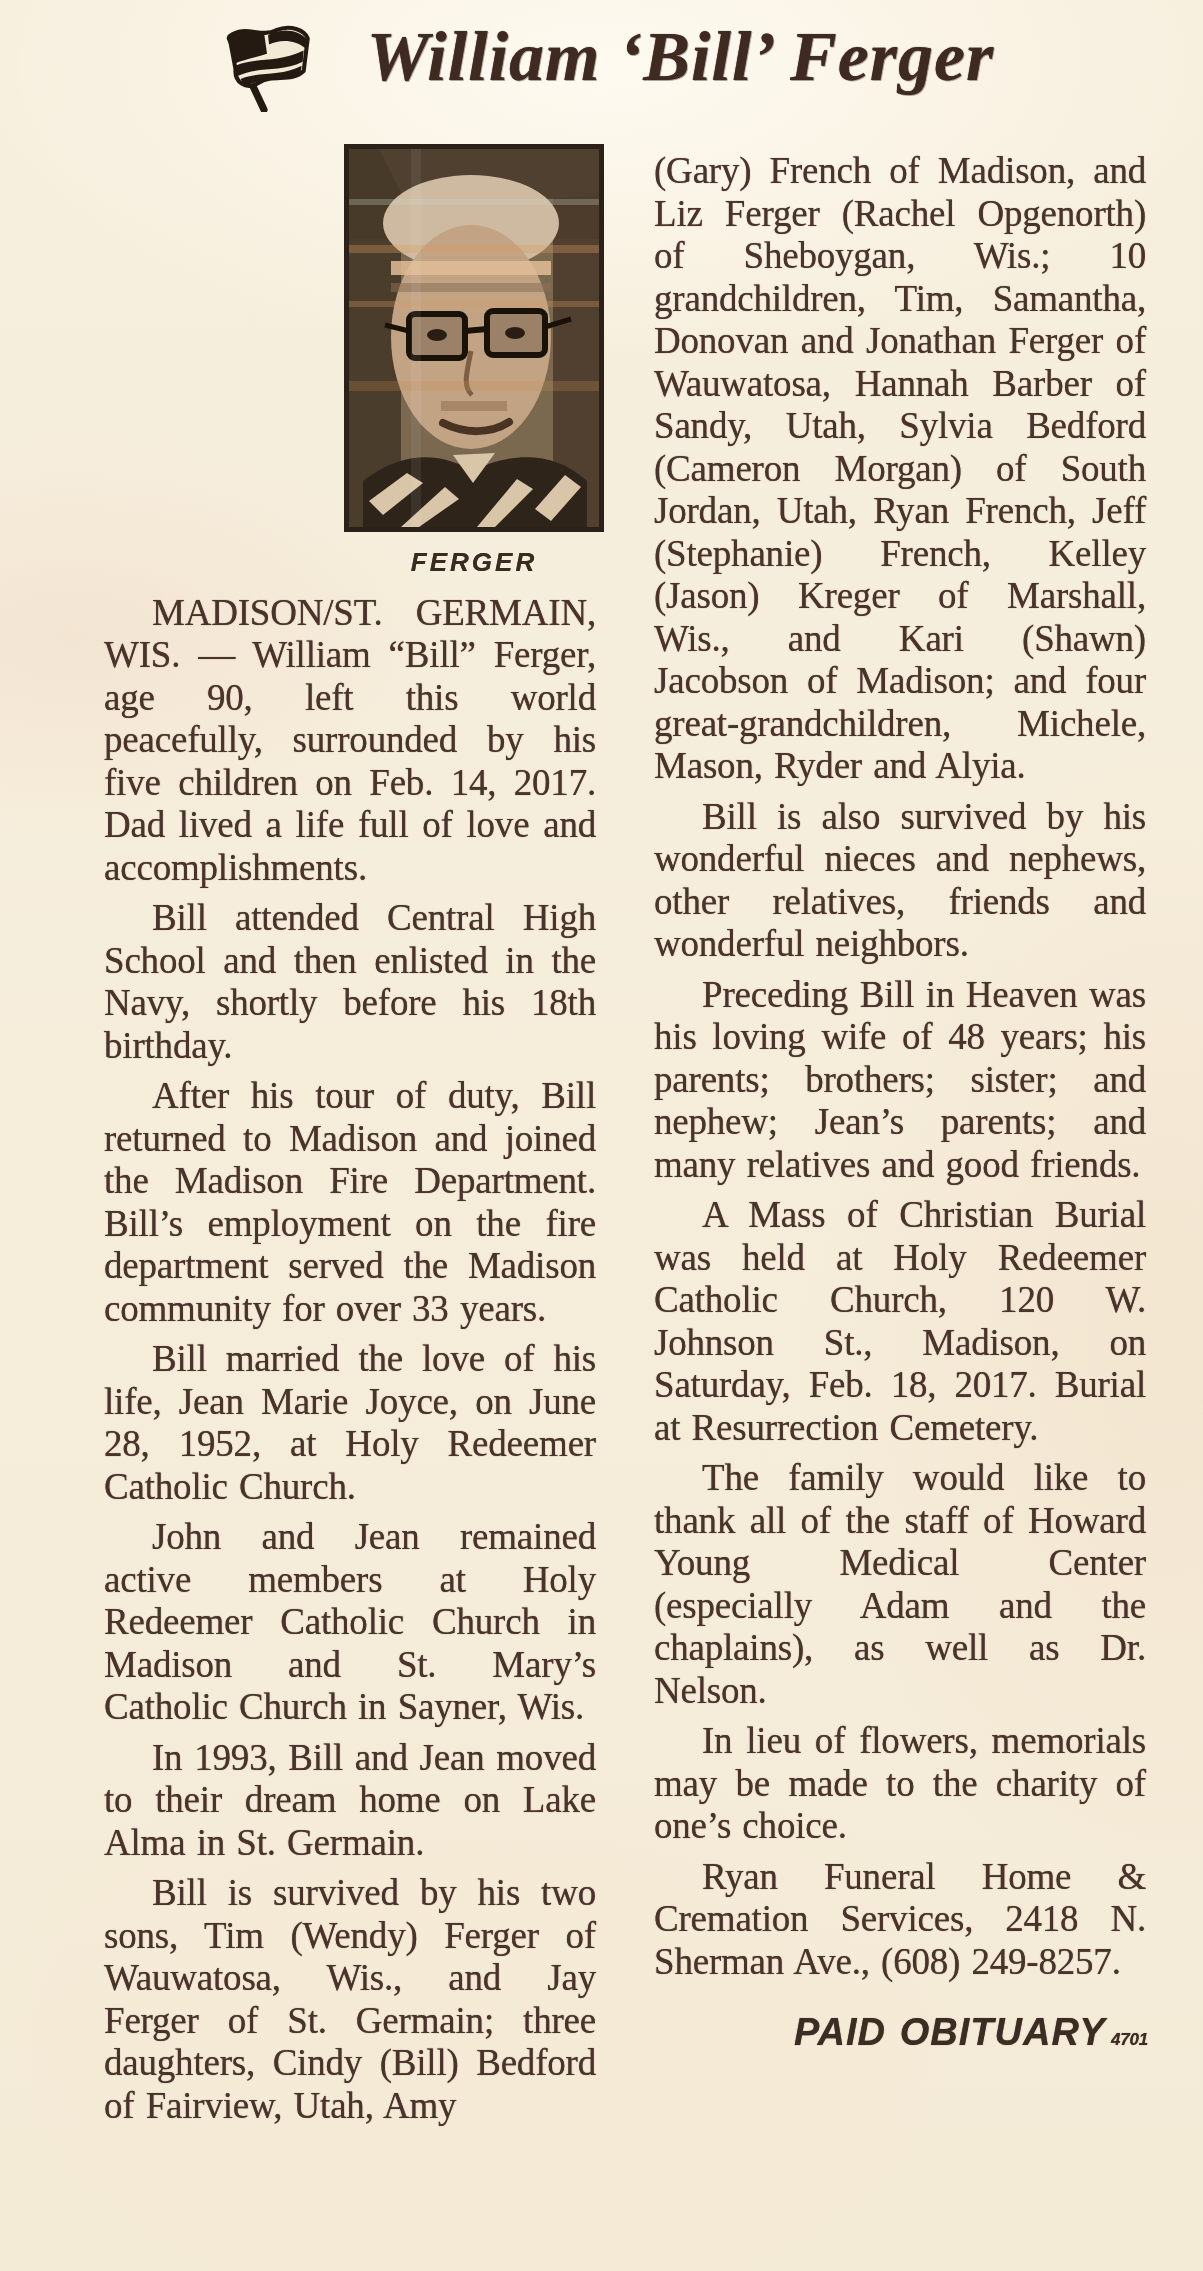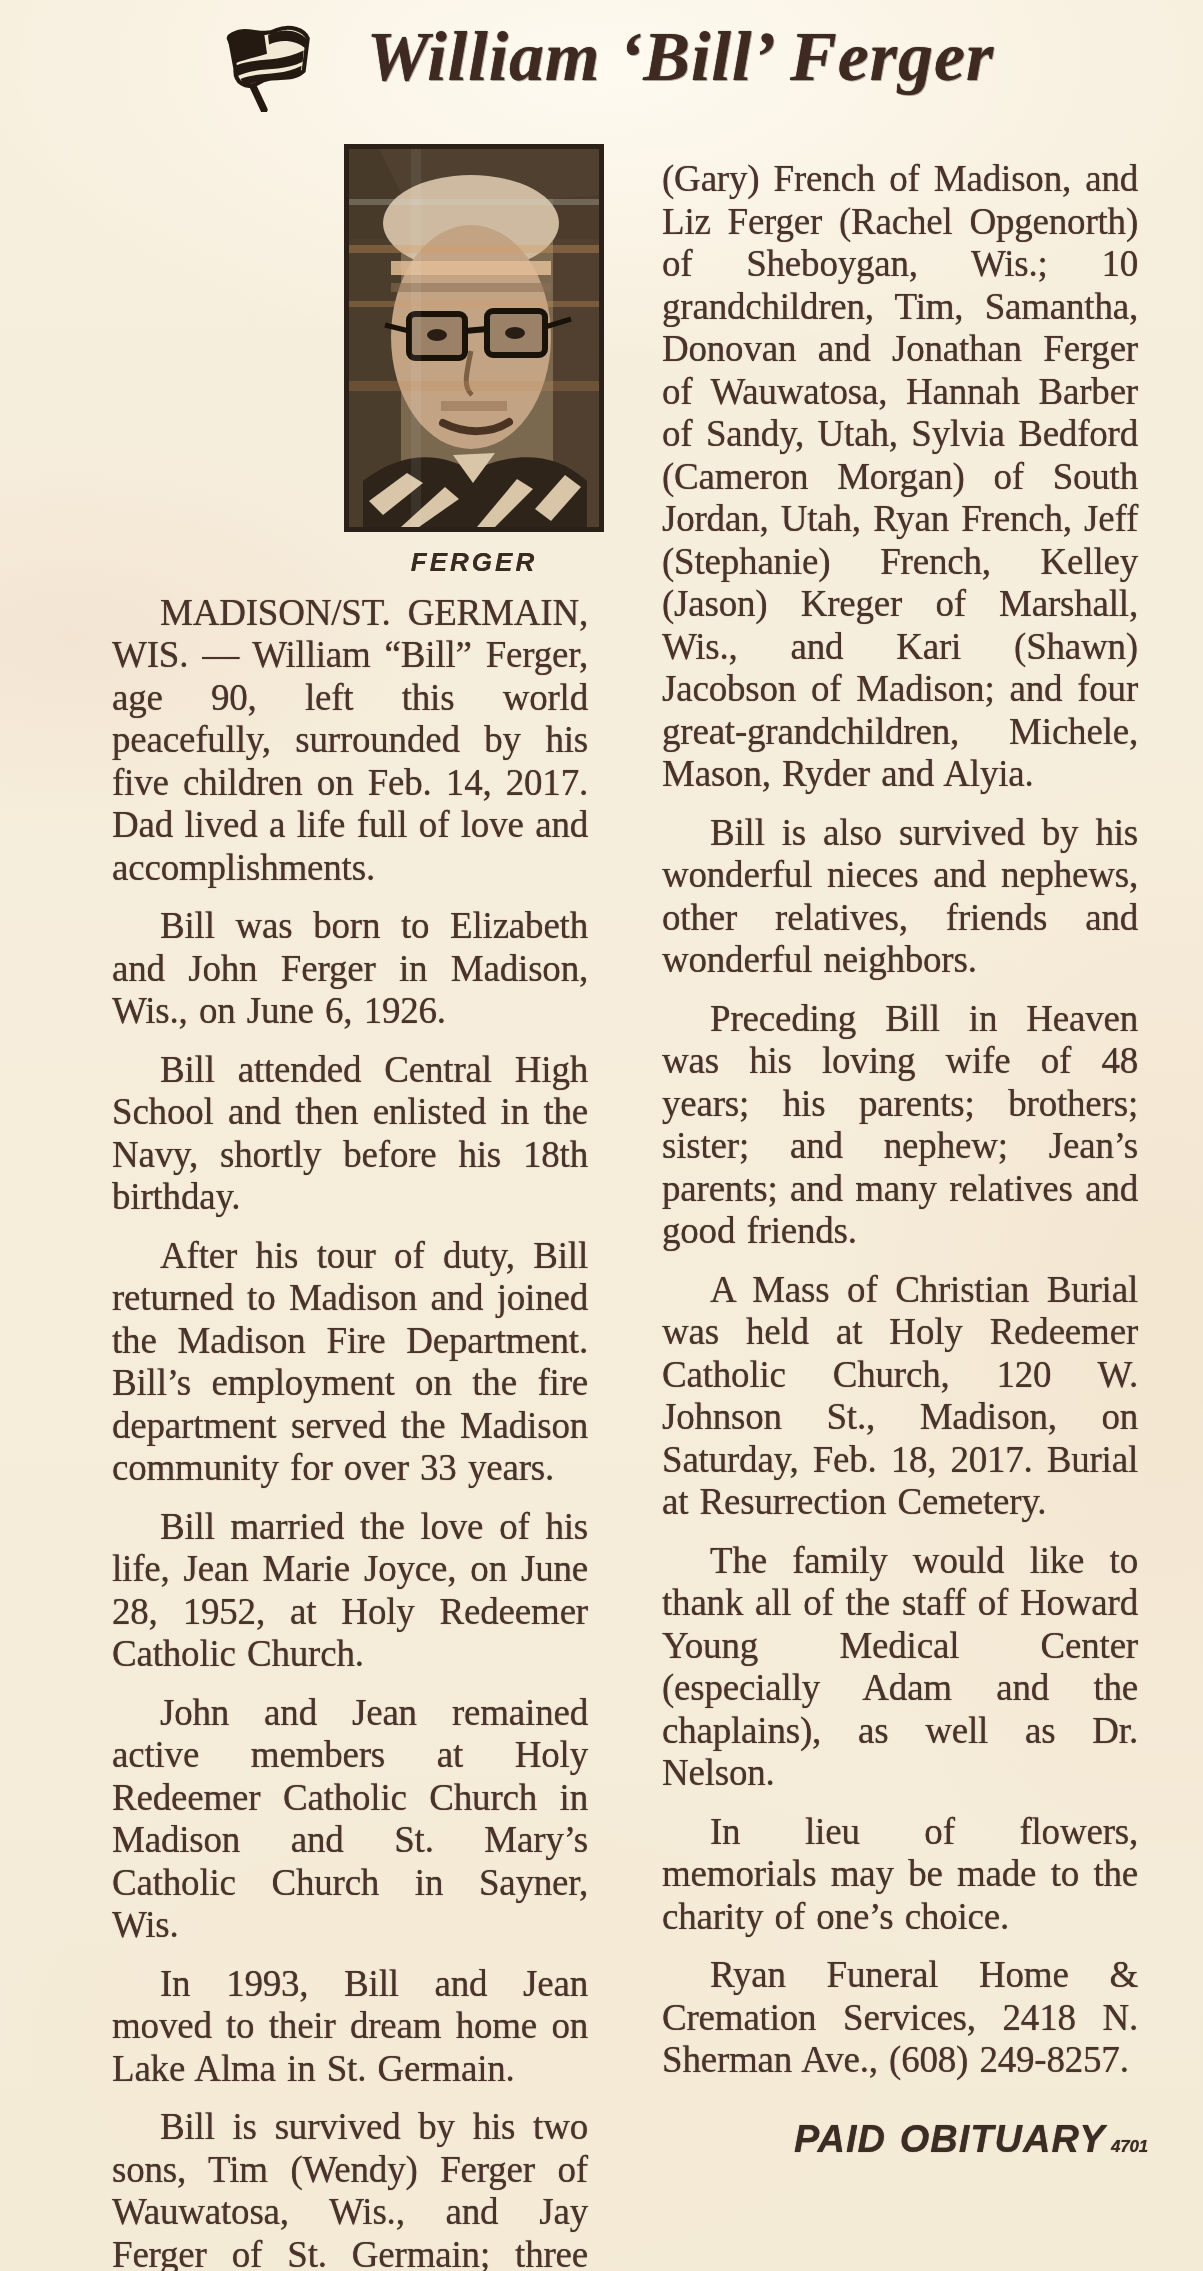--- a/index.html
+++ b/index.html
@@ -48,21 +48,21 @@
     text-align: justify;
     font-size: 37px;
     line-height: 42.5px;
     word-spacing: 0.06em;
     letter-spacing: -0.2px;
     hyphens: auto;
     -webkit-hyphens: auto;
     color: #49332b;
     text-shadow: 0 0 0.9px rgba(73,51,43,.85);
   }
-  .para { margin: 16px; text-indent: 48px; }
+  .para { margin: 8px; text-indent: 48px; }
   .para.no-indent { text-indent: 0; }
   .photo-box {
     float: right;
     width: 260px;
     margin: 2px 0 8px 16px;
     text-align: center;
   }
   .photo {
     width: 250px;
     height: 378px;
@@ -161,21 +161,20 @@
             <rect x="0" y="50" width="250" height="6" fill="#cfd6d2" opacity="0.28"></rect>
             <rect x="0" y="96" width="250" height="8" fill="#d89a5f" opacity="0.35"></rect>
             <rect x="0" y="152" width="250" height="6" fill="#d89a5f" opacity="0.30"></rect>
             <rect x="0" y="232" width="250" height="10" fill="#c98d55" opacity="0.25"></rect>
             <rect x="62" y="0" width="10" height="378" fill="#ffffff" opacity="0.07"></rect>
           </svg>
         </span>
         <div class="caption">FERGER</div>
       </div>
       <p class="para">MADISON/ST. GERMAIN, WIS. — William “Bill” Ferger, age 90, left this world peacefully, surrounded by his five children on Feb. 14, 2017. Dad lived a life full of love and accomplishments.</p>
-      <p class="para">Bill was born to Elizabeth and John Ferger in Madison, Wis., on June 6, 1926.</p>
       <p class="para">Bill attended Central High School and then enlisted in the Navy, shortly before his 18th birthday.</p>
       <p class="para">After his tour of duty, Bill returned to Madison and joined the Madison Fire Department. Bill’s employment on the fire department served the Madison community for over 33 years.</p>
       <p class="para">Bill married the love of his life, Jean Marie Joyce, on June 28, 1952, at Holy Redeemer Catholic Church.</p>
       <p class="para">John and Jean remained active members at Holy Redeemer Catholic Church in Madison and St. Mary’s Catholic Church in Sayner, Wis.</p>
       <p class="para">In 1993, Bill and Jean moved to their dream home on Lake Alma in St. Germain.</p>
       <p class="para">Bill is survived by his two sons, Tim (Wendy) Ferger of Wauwatosa, Wis., and Jay Ferger of St. Germain; three daughters, Cindy (Bill) Bedford of Fairview, Utah, Amy</p>
     </div>
 
     <div class="col">
       <p class="para no-indent">(Gary) French of Madison, and Liz Ferger (Rachel Opgenorth) of Sheboygan, Wis.; 10 grandchildren, Tim, Samantha, Donovan and Jonathan Ferger of Wauwatosa, Hannah Barber of Sandy, Utah, Sylvia Bedford (Cameron Morgan) of South Jordan, Utah, Ryan French, Jeff (Stephanie) French, Kelley (Jason) Kreger of Marshall, Wis., and Kari (Shawn) Jacobson of Madison; and four great-grandchildren, Michele, Mason, Ryder and Alyia.</p>

